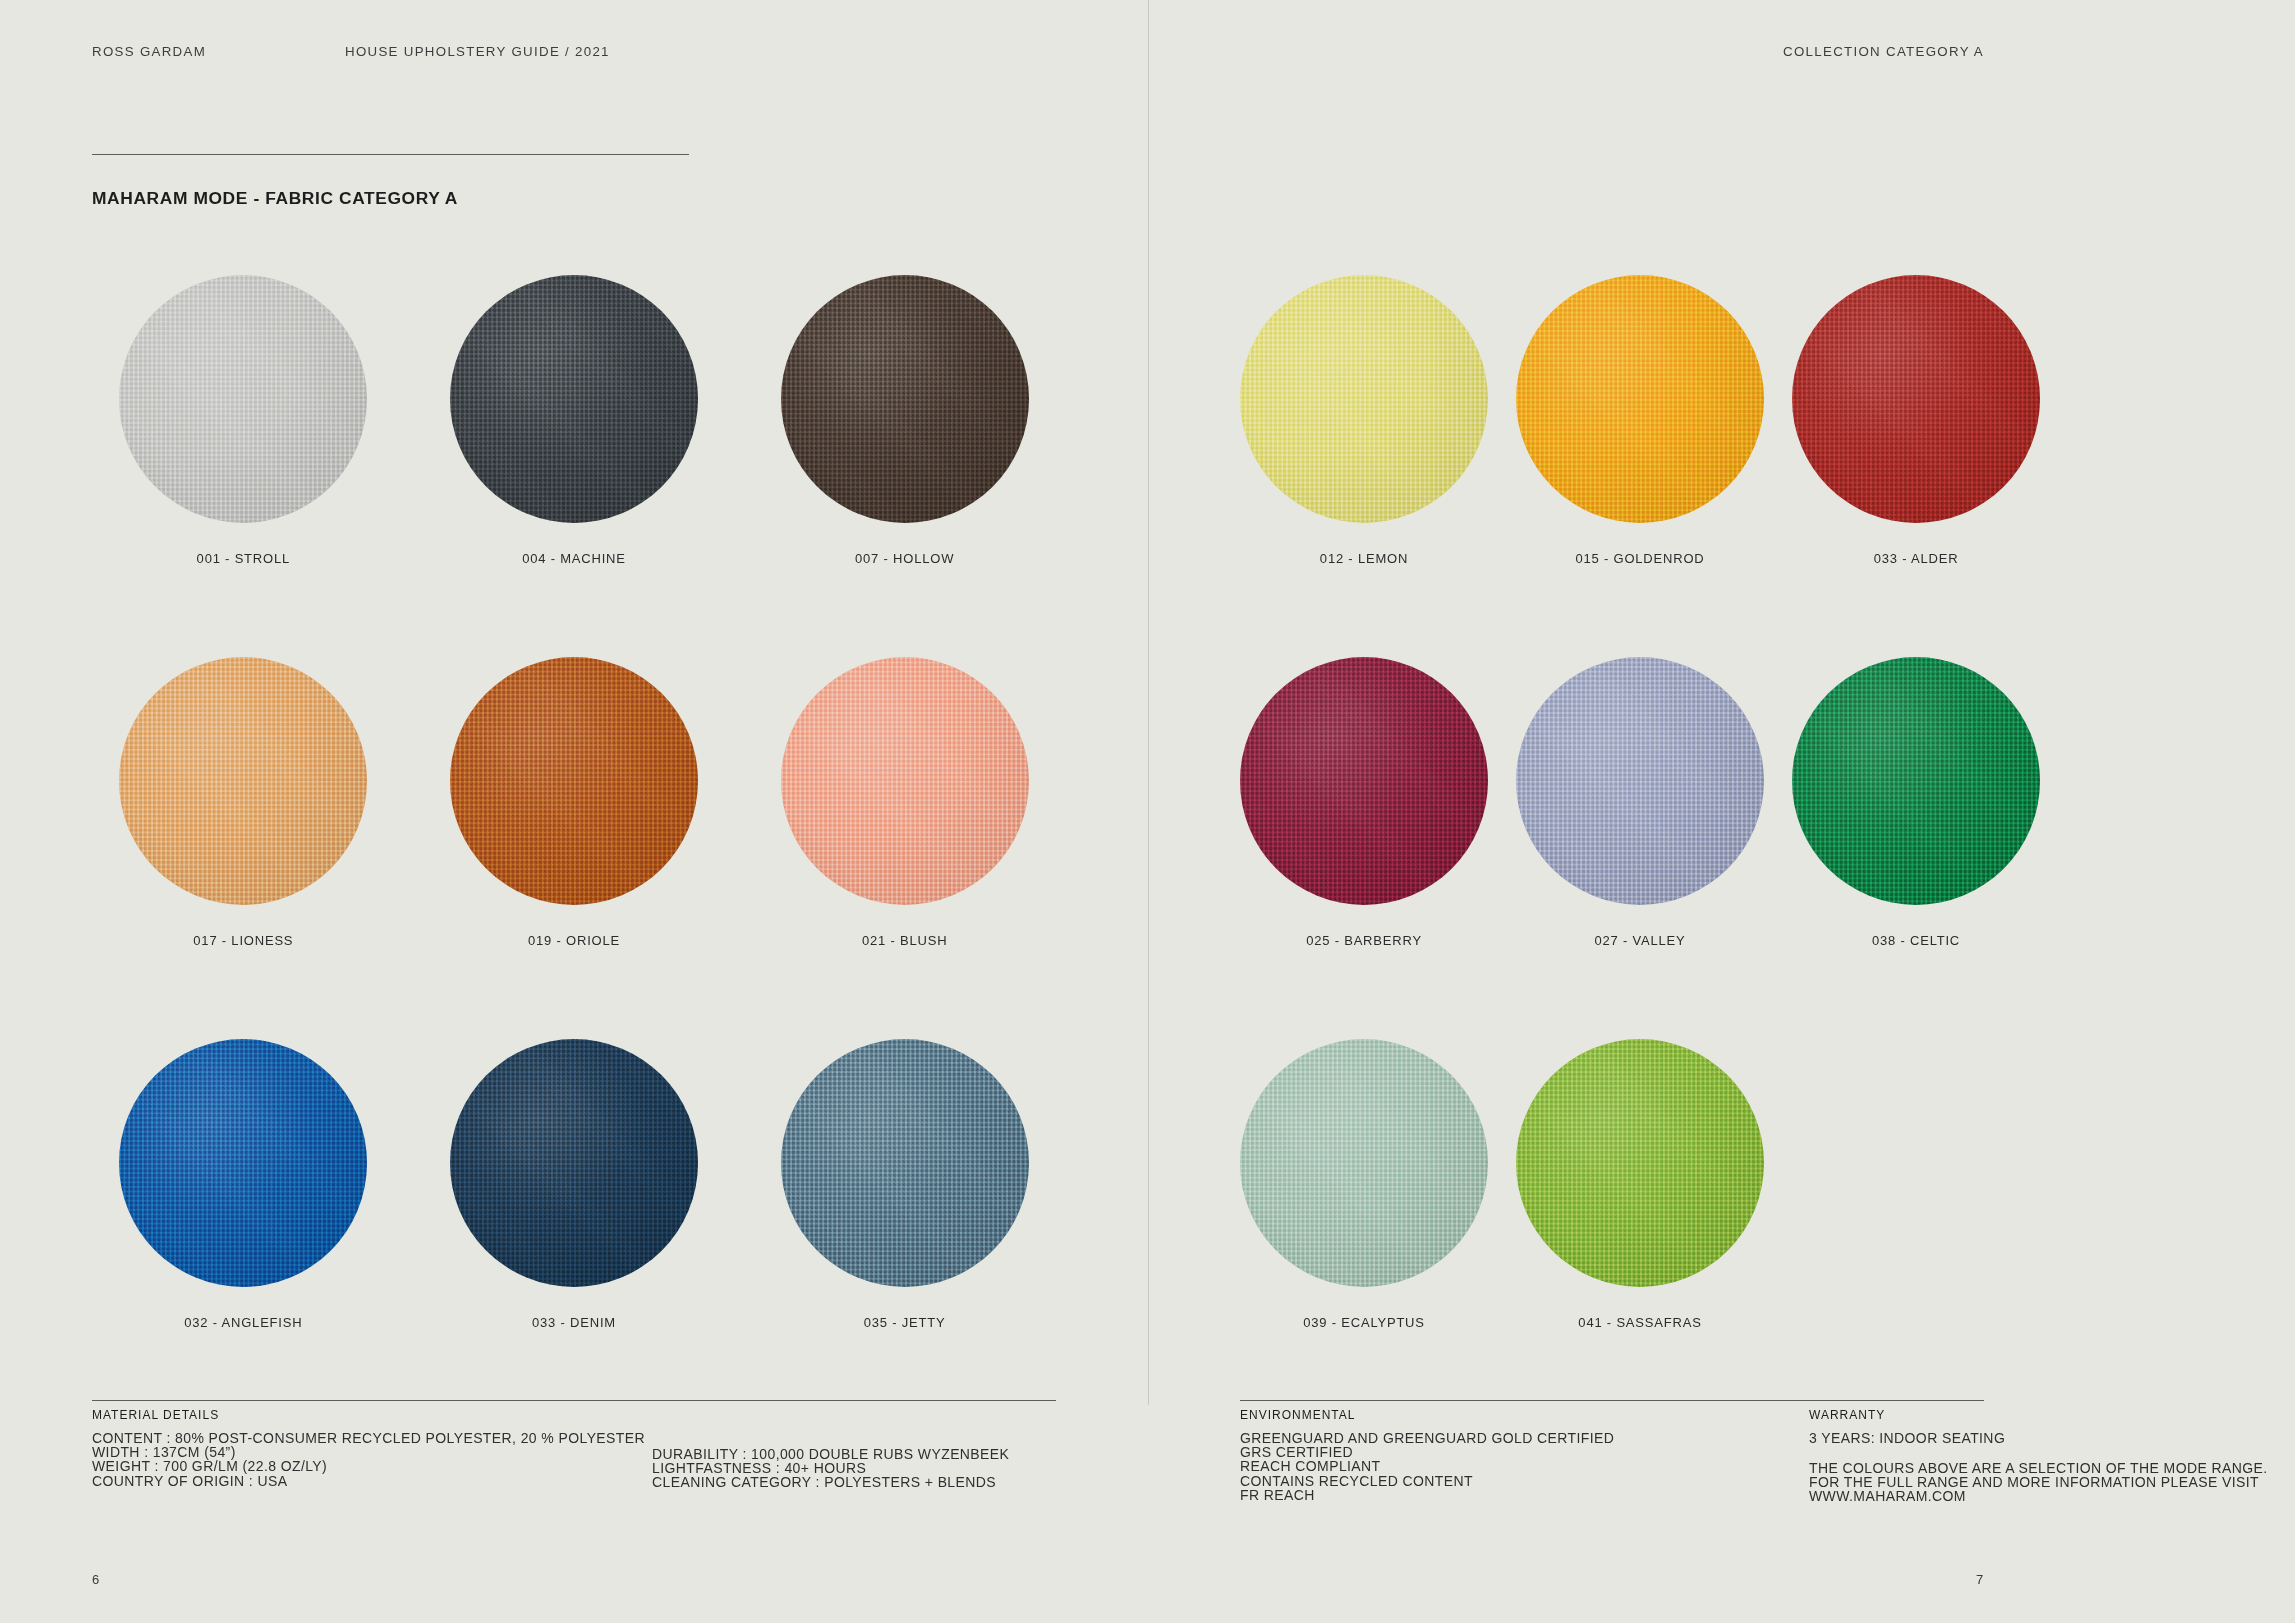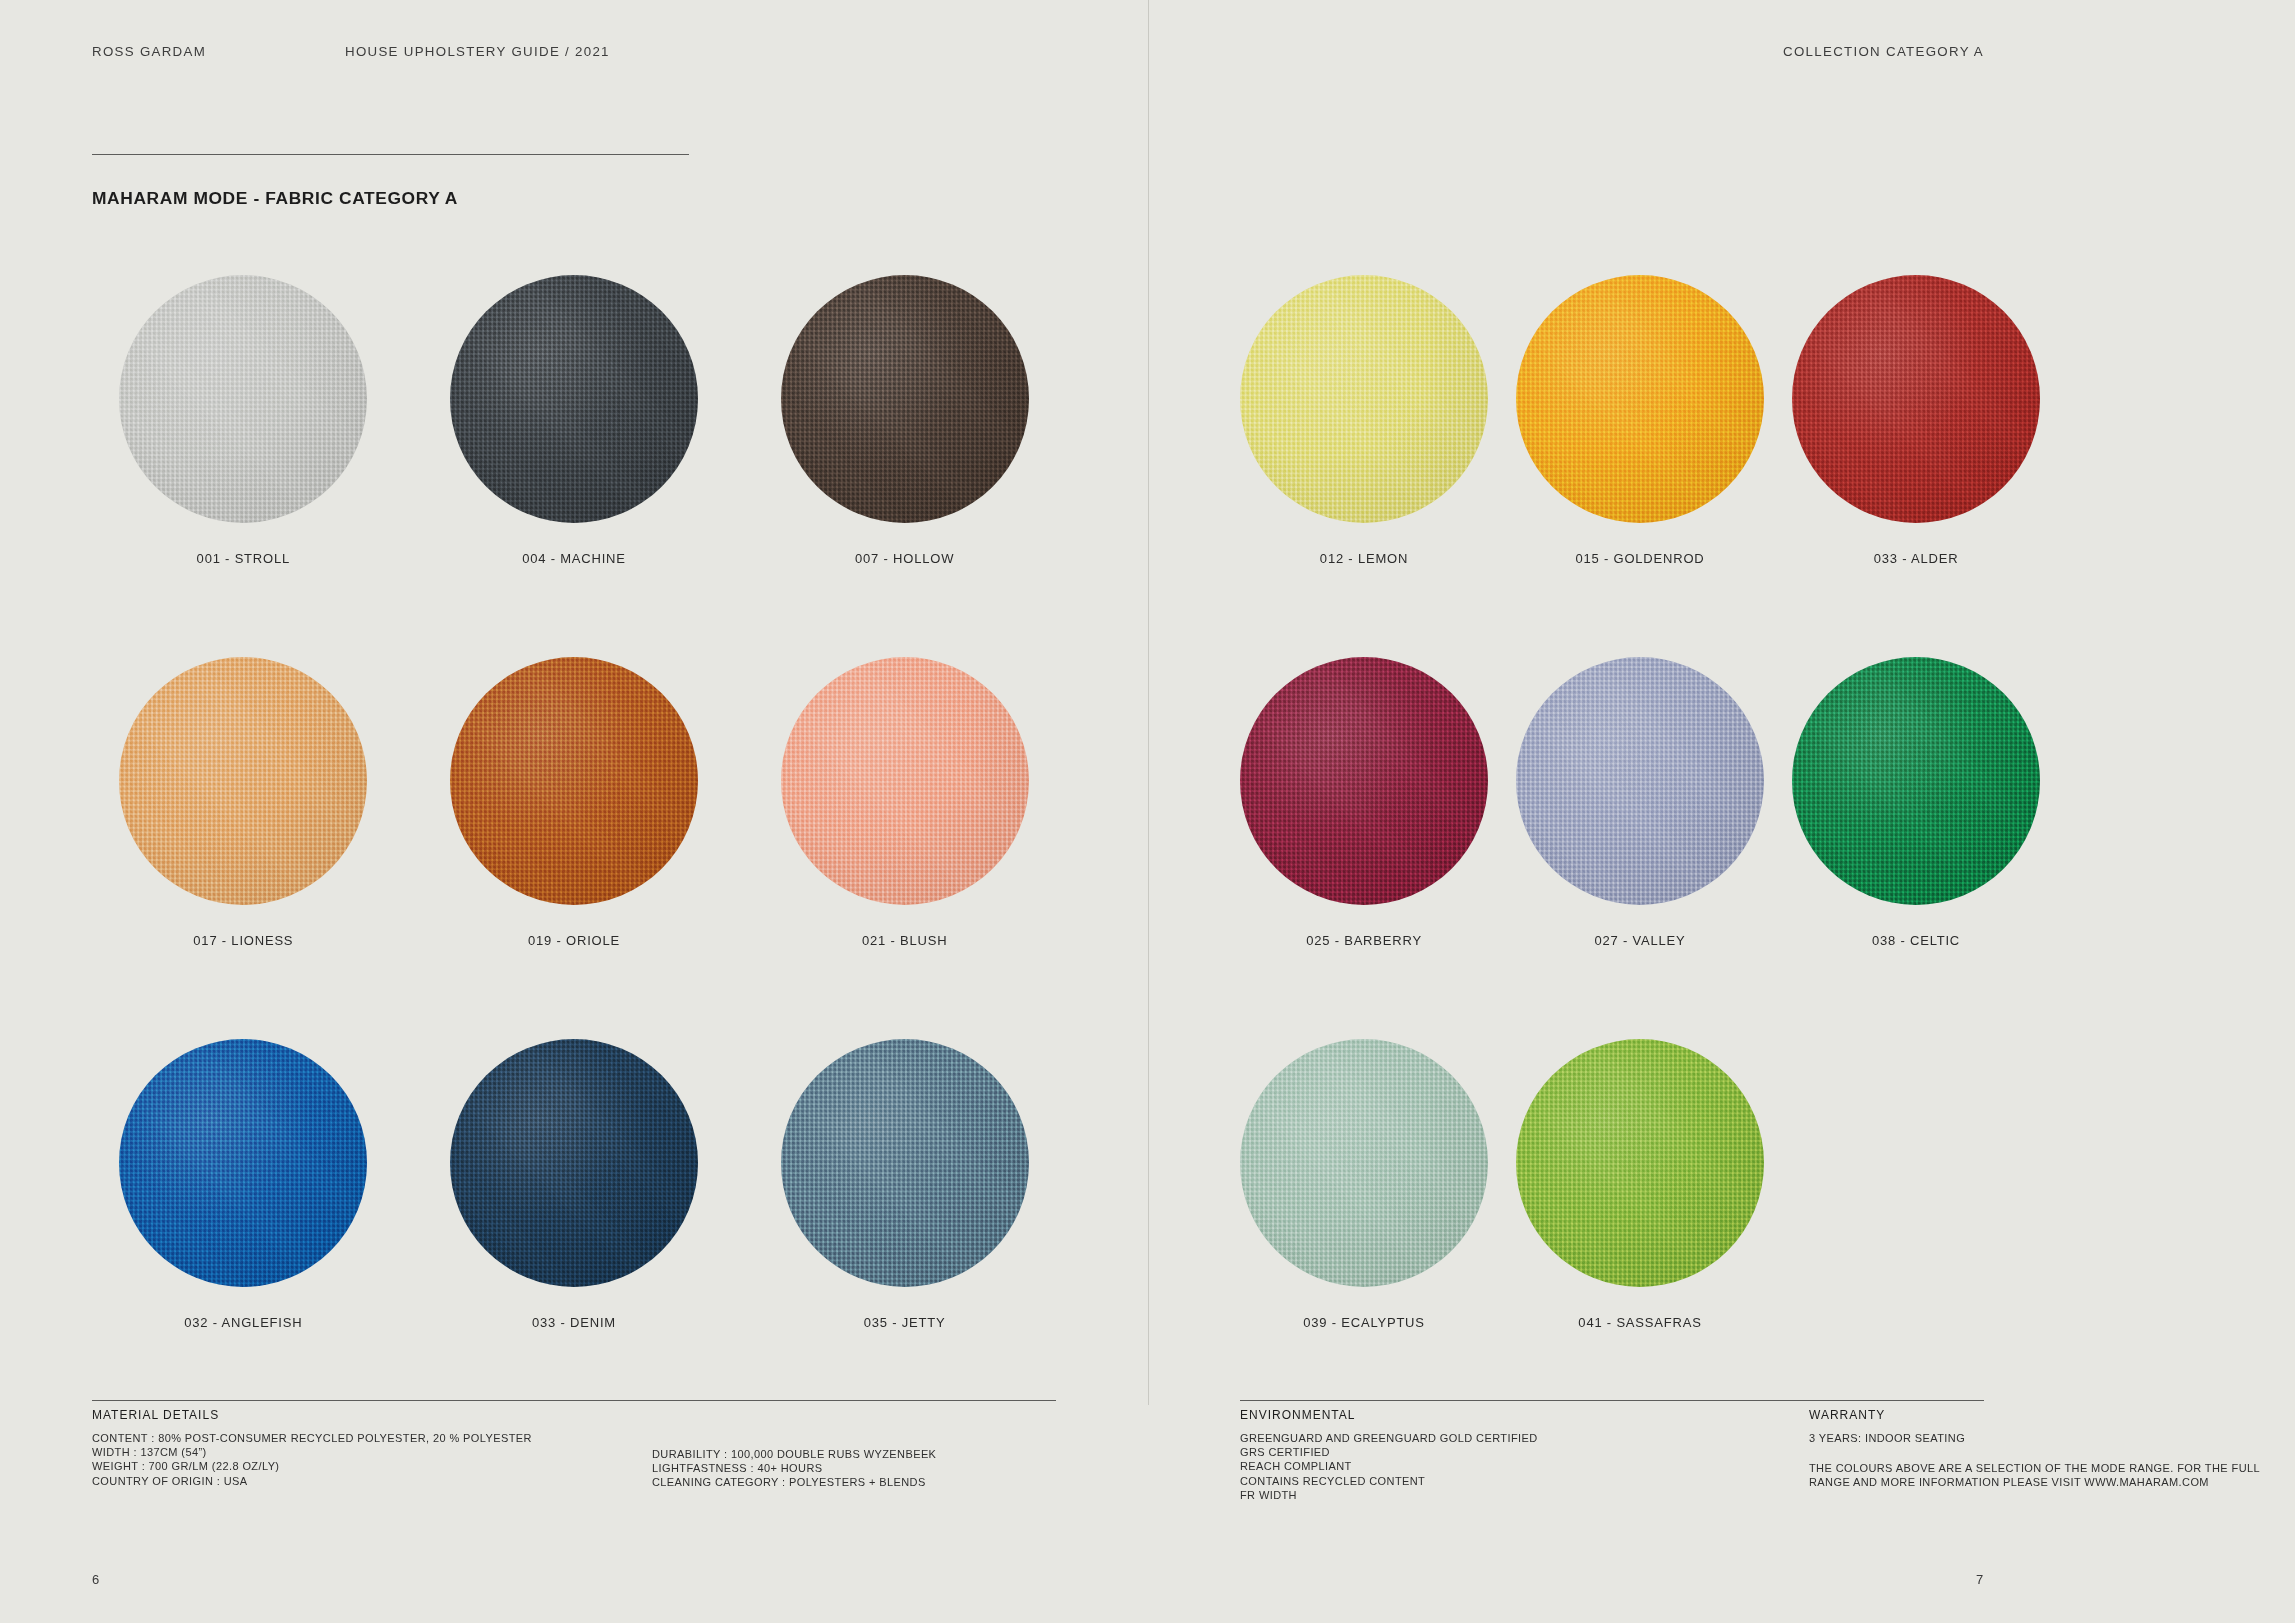--- a/index.html
+++ b/index.html
@@ -186,21 +186,21 @@
     top: 0;
   }
   .footer-heading {
     font-size: 12px;
     letter-spacing: 1px;
     color: #1d1d1d;
     margin-bottom: 9px;
     white-space: nowrap;
   }
   .footer-line {
-    font-size: 11px;
+    font-size: 14px;
     letter-spacing: 0.4px;
     line-height: 14.2px;
     color: #2f2f2f;
     white-space: nowrap;
   }
   .footer-line.wrap { white-space: normal; }
   .footer-para { margin-top: 15.6px; }
 
   .col-material { left: 0;    width: 514px; }
   .col-specs    { left: 560px; width: 441px; top: 39px; }
@@ -402,21 +402,21 @@
 
     <div class="footer-rule"></div>
 
     <div class="footer">
       <div class="footer-col col-env">
         <div class="footer-heading">ENVIRONMENTAL</div>
         <div class="footer-line">GREENGUARD AND GREENGUARD GOLD CERTIFIED</div>
         <div class="footer-line">GRS CERTIFIED</div>
         <div class="footer-line">REACH COMPLIANT</div>
         <div class="footer-line">CONTAINS RECYCLED CONTENT</div>
-        <div class="footer-line">FR WIDTH</div>
+        <div class="footer-line">FR REACH</div>
       </div>
       <div class="footer-col col-warranty">
         <div class="footer-heading">WARRANTY</div>
         <div class="footer-line">3 YEARS: INDOOR SEATING</div>
         <div class="footer-line wrap footer-para">THE COLOURS ABOVE ARE A SELECTION OF THE MODE RANGE. FOR THE FULL RANGE AND MORE INFORMATION PLEASE VISIT WWW.MAHARAM.COM</div>
       </div>
     </div>
 
     <div class="pagenum pagenum-right">7</div>
   </div>

